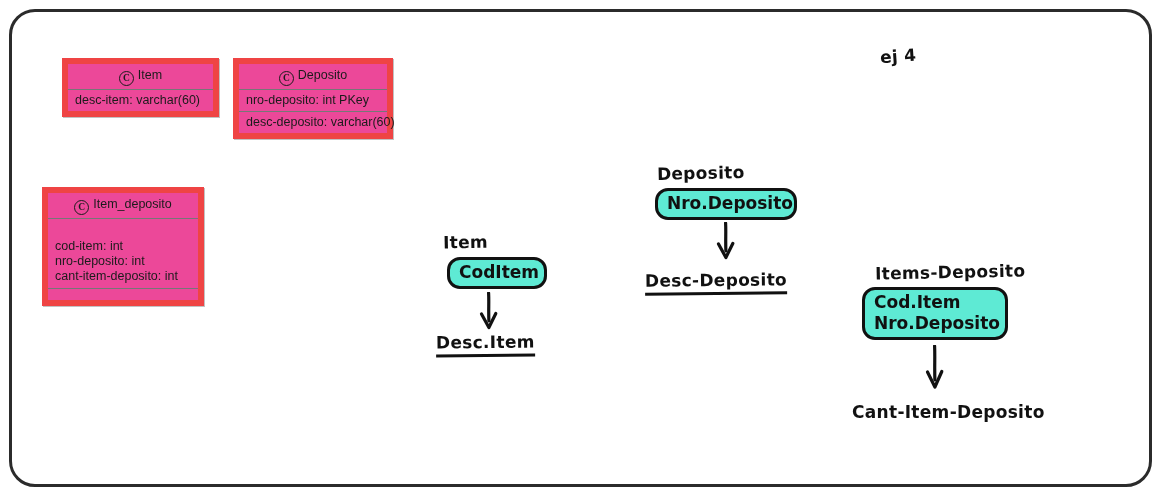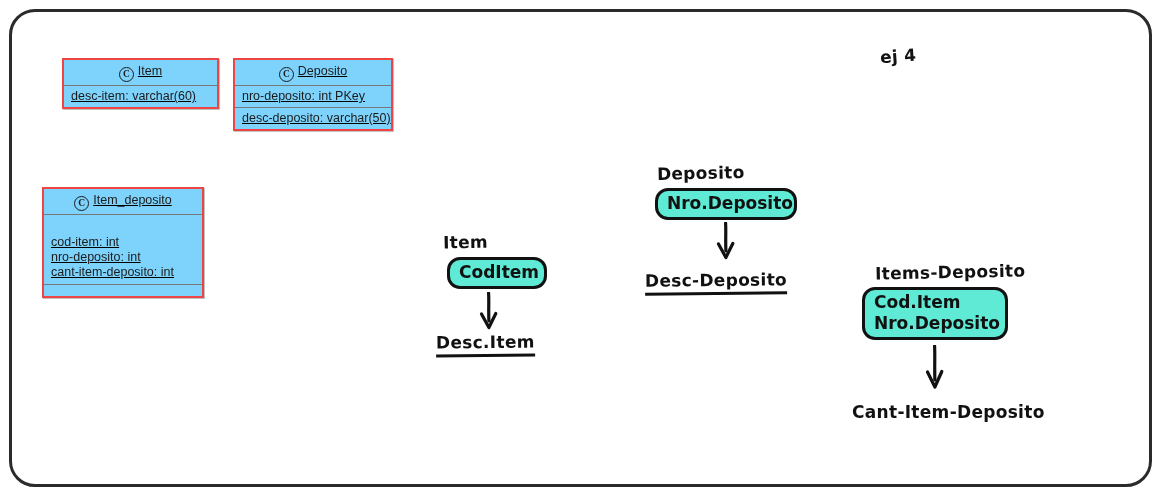--- a/index.html
+++ b/index.html
@@ -29,25 +29,24 @@
     height: 478px;
     border: 3px solid #2b2b2b;
     border-radius: 26px;
     box-sizing: border-box;
     background: transparent;
   }
 
   
   .uml-class {
     position: absolute;
-    border: 2px solid #ef4444;
-    background: #7dd3fc;
+    border: 6px solid #ef4444;
+    background: #ec4899;
     box-sizing: border-box;
     box-shadow: 1px 1px 0 rgba(120,120,120,0.45);
-    text-decoration: underline;
   }
   .uml-header {
     text-align: center;
     font-size: 12.5px;
     color: #1b1b1b;
     padding: 4px 6px 3px 6px;
     border-bottom: 1px solid #777777;
     white-space: nowrap;
     line-height: 15px;
   }
@@ -160,21 +159,21 @@
       <span class="cicon">C</span><span>Item</span>
     </div>
     <div class="uml-row">desc-item: varchar(60)</div>
   </div>
 
   <div class="uml-class" id="class-deposito">
     <div class="uml-header">
       <span class="cicon">C</span><span>Deposito</span>
     </div>
     <div class="uml-row">nro-deposito: int PKey</div>
-    <div class="uml-row">desc-deposito: varchar(50)</div>
+    <div class="uml-row">desc-deposito: varchar(60)</div>
   </div>
 
   <div class="uml-class" id="class-itemdep">
     <div class="uml-header">
       <span class="cicon">C</span><span>Item_deposito</span>
     </div>
     <div class="uml-compartment">
       <div class="attr">cod-item: int</div>
       <div class="attr">nro-deposito: int</div>
       <div class="attr">cant-item-deposito: int</div>

